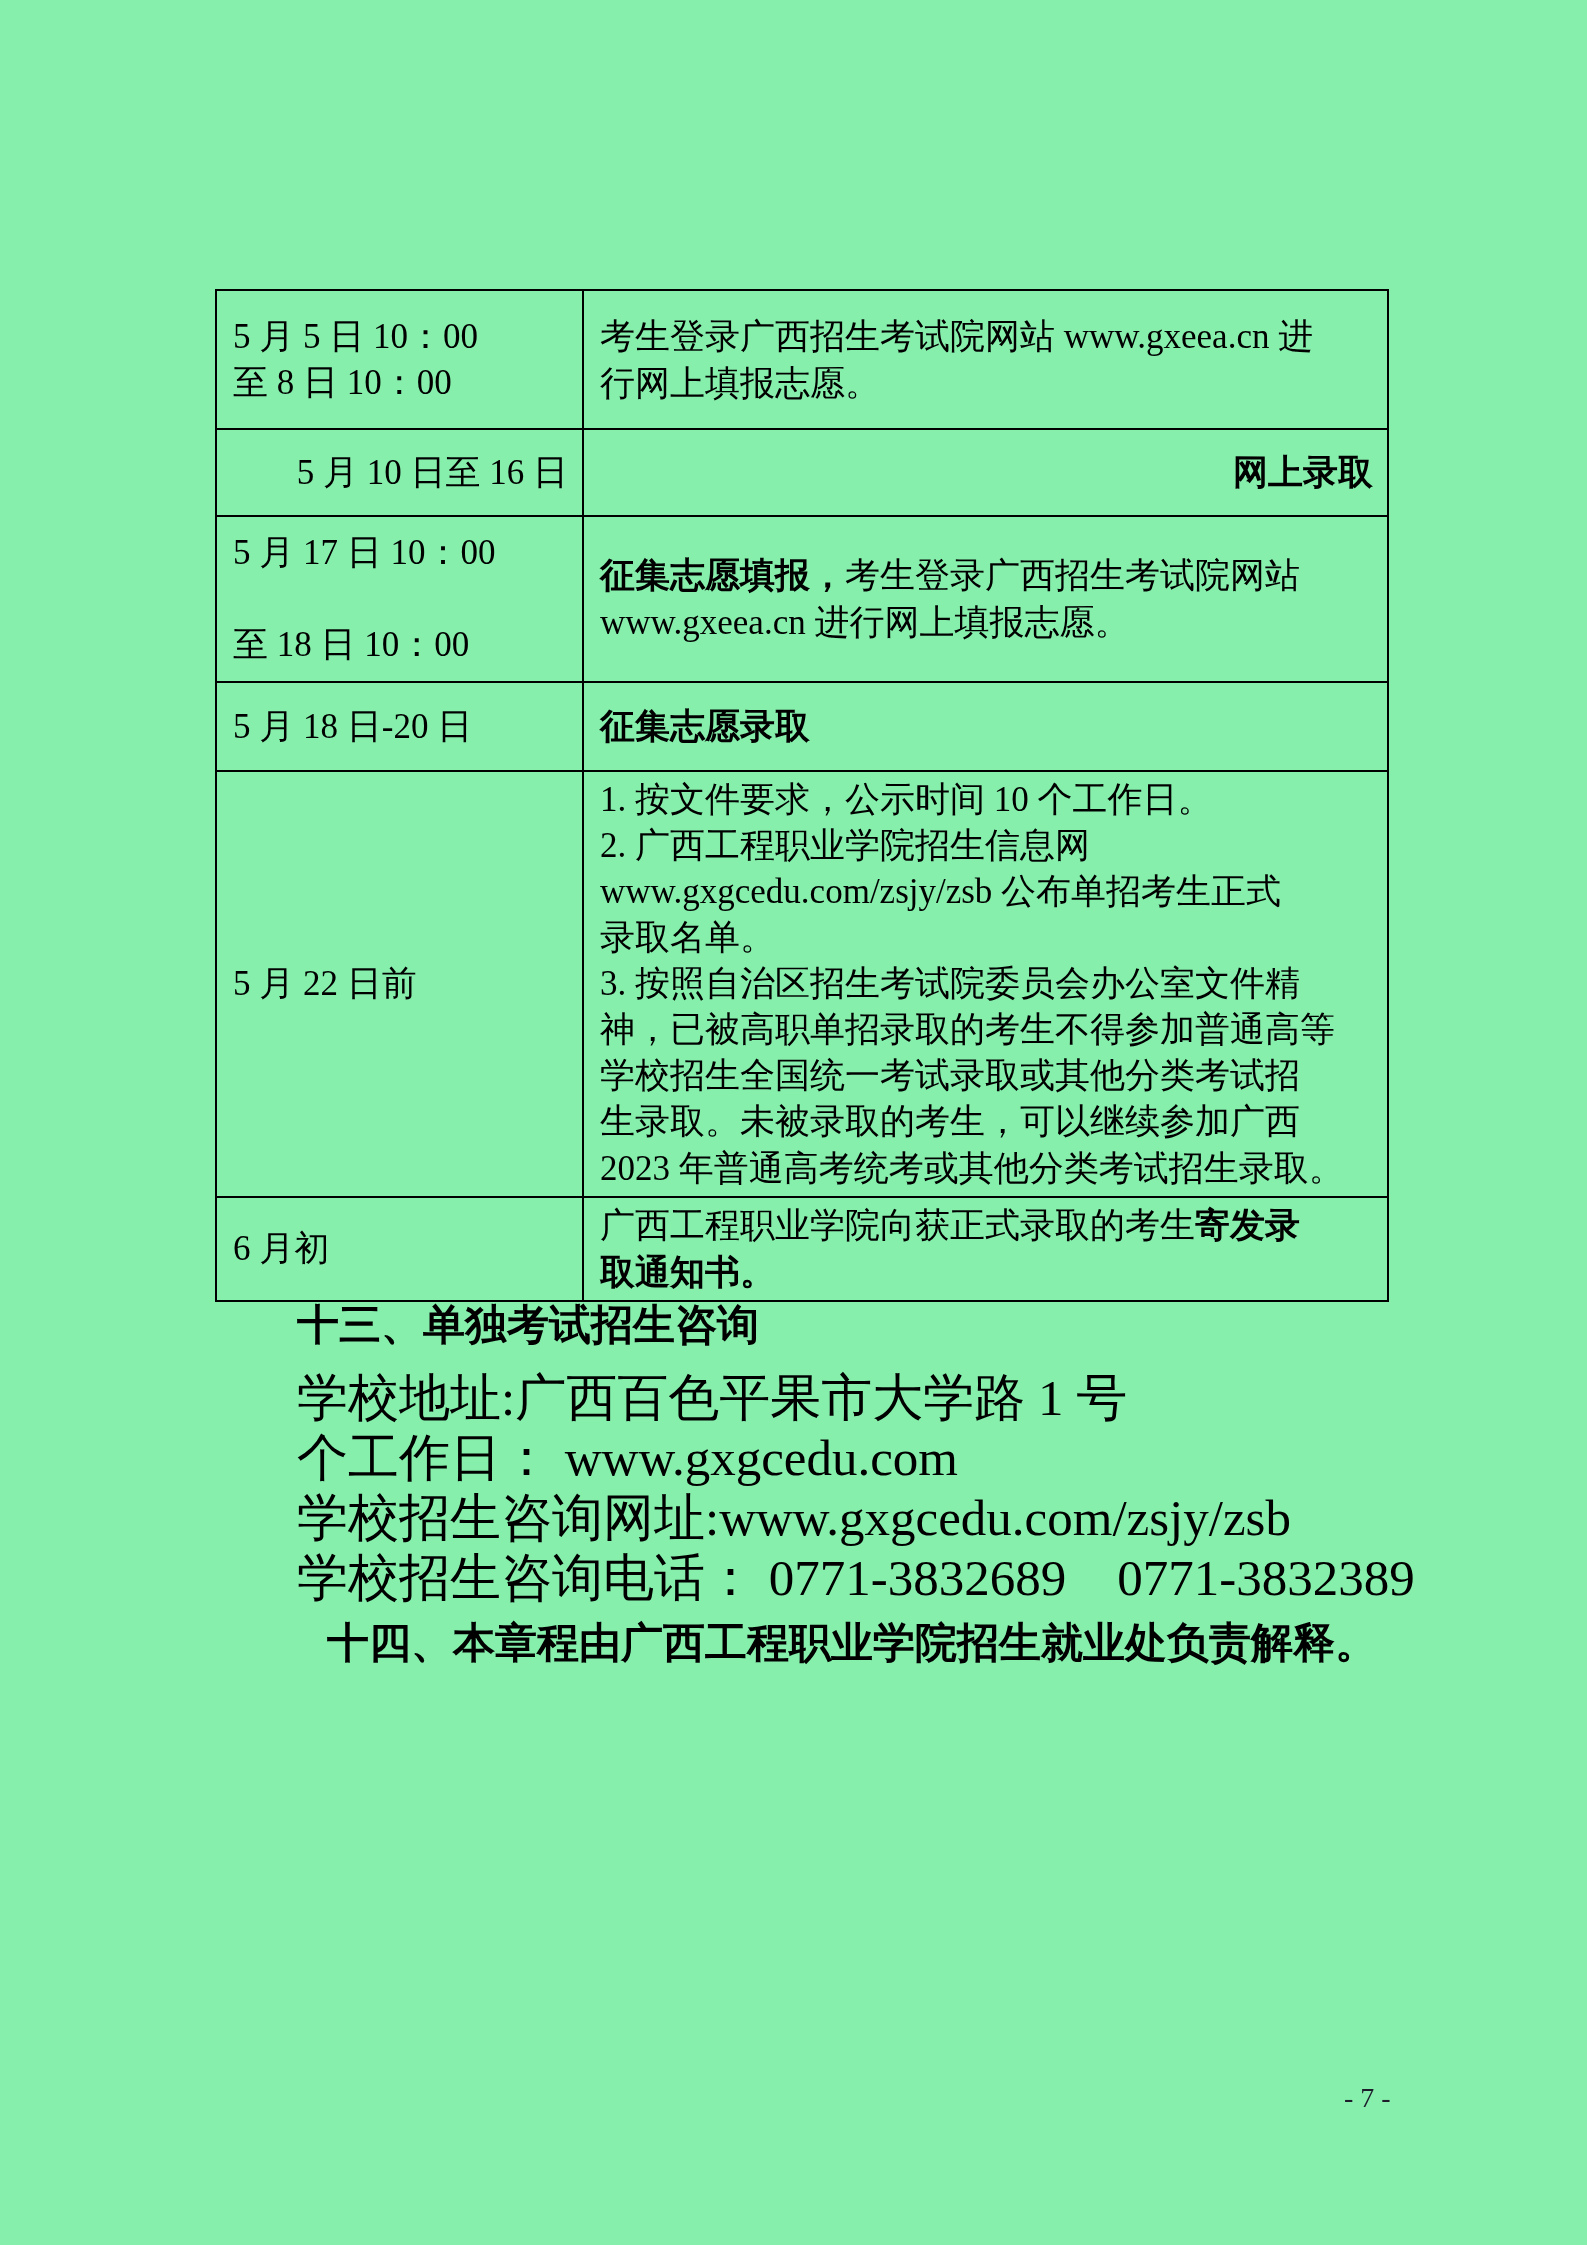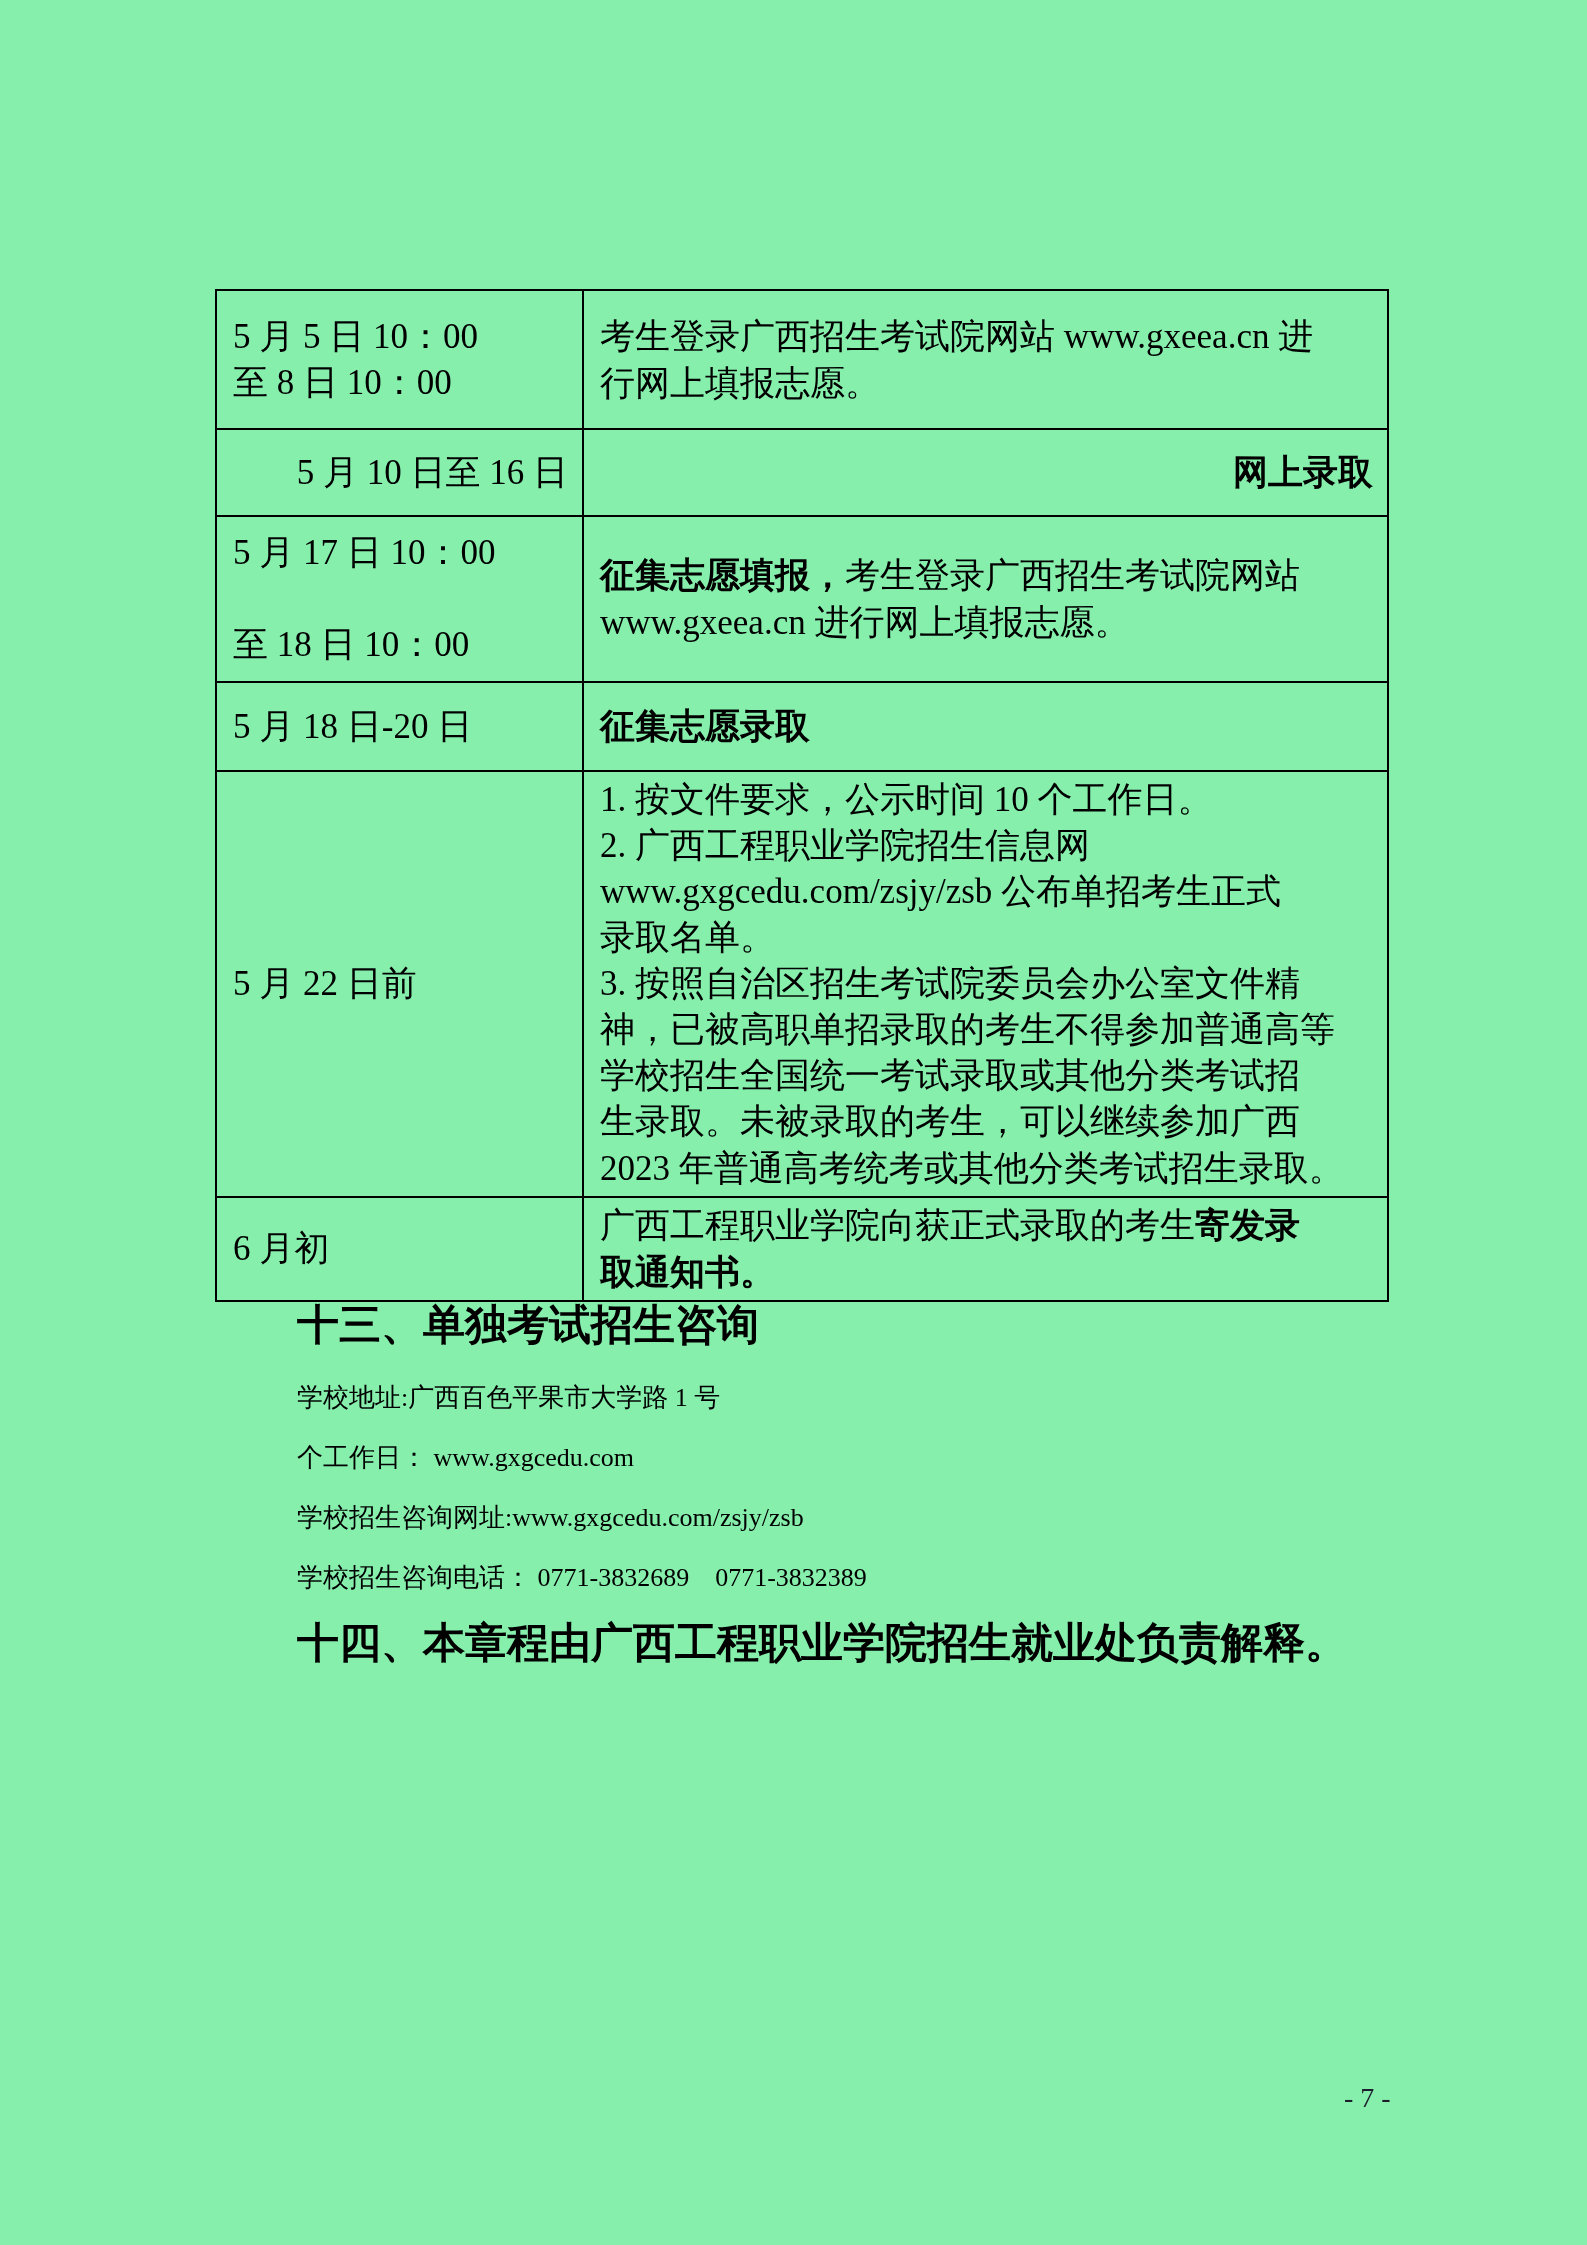--- a/index.html
+++ b/index.html
@@ -41,24 +41,25 @@
     white-space:pre-line;
   }
 
   
   .below { position:absolute; left:297px; top:1302px; width:1150px; }
   .hei {
     font-family:"Liberation Sans","DejaVu Sans",sans-serif;
     font-weight:bold;
     font-size:42px;
     line-height:46px;
+    margin-left:30px;
   }
   .heading13 { margin:0 0 20px 0; }
   .contact {
-    font-size:26px;
+    font-size:51px;
     line-height:60px;
     white-space:pre;
   }
   .contact.indent { padding-left:387px; }
   .heading14 { margin-top:10px; line-height:50px; }
 
   
   .pagenum {
     position:absolute; left:1344px; top:2082px;
     font-size:28px;

